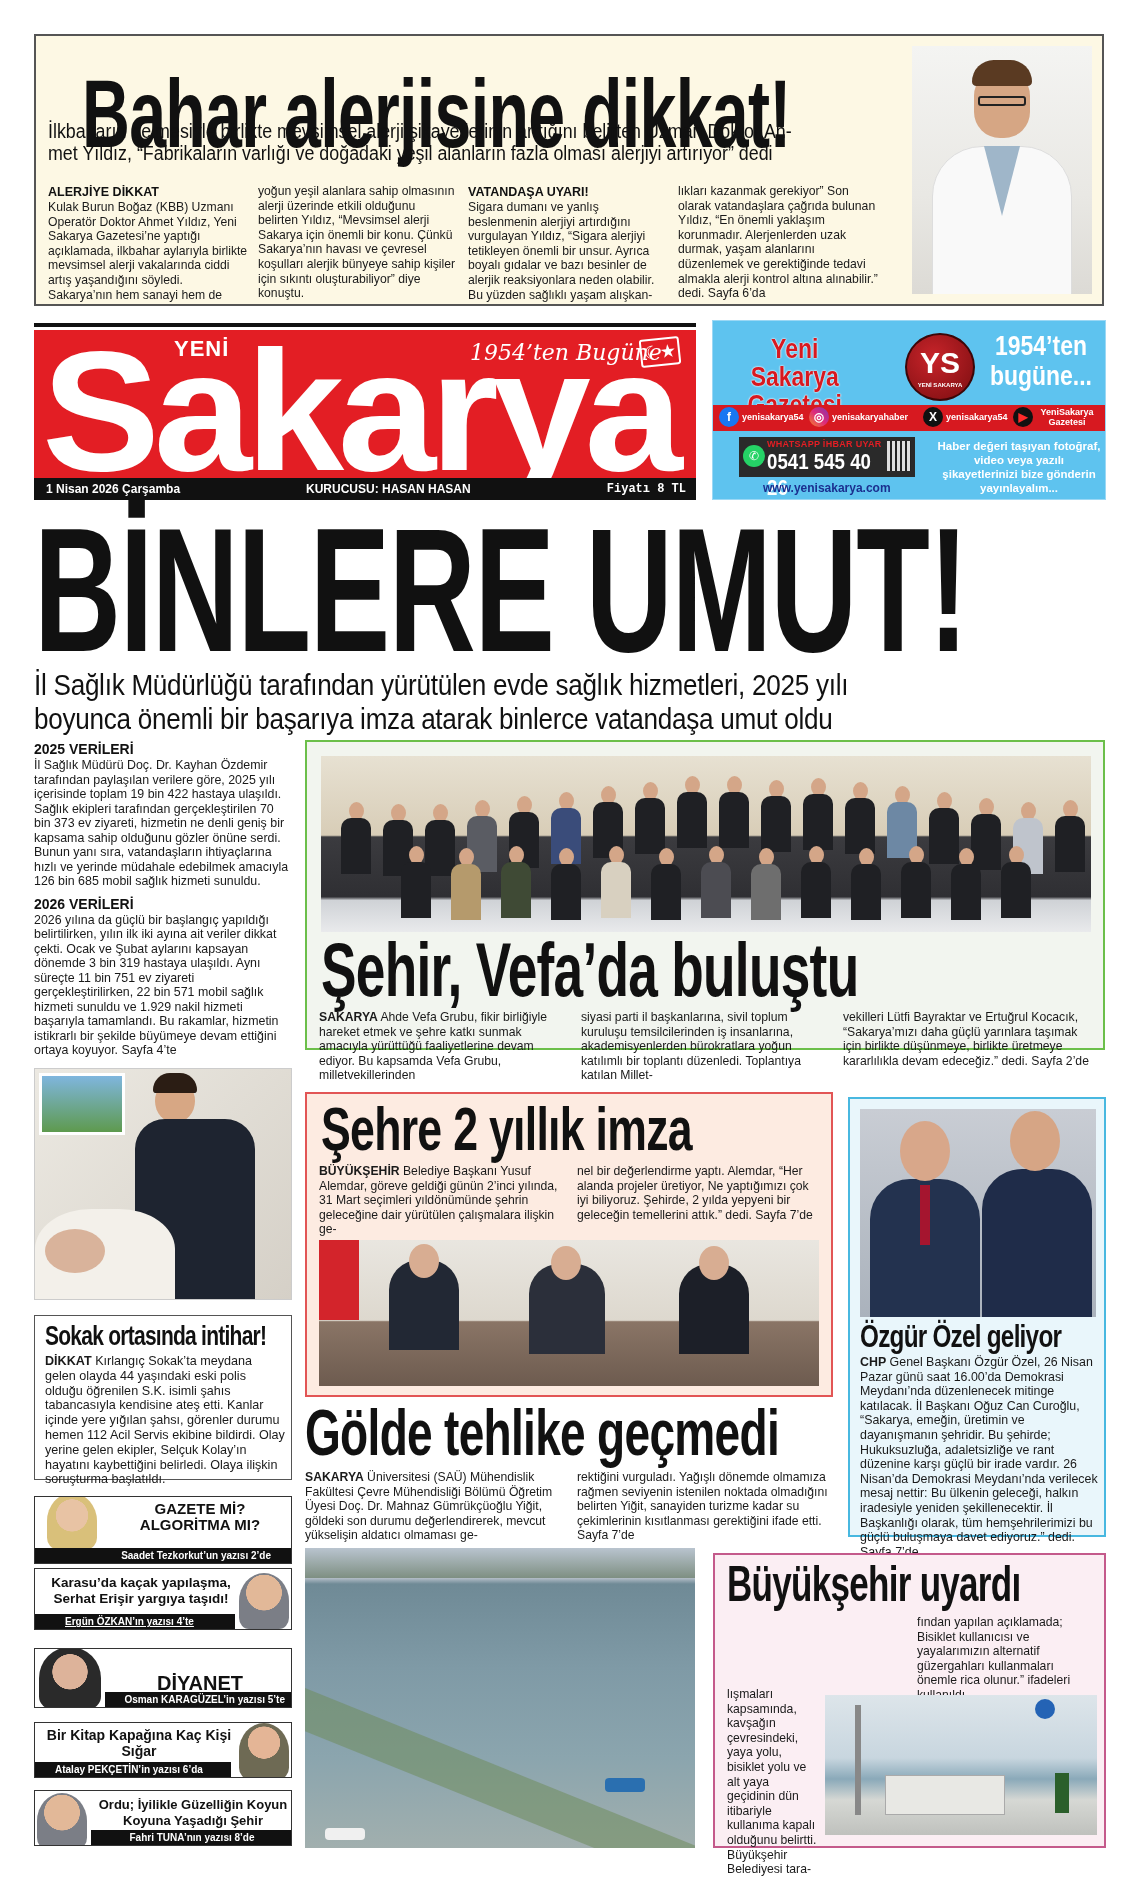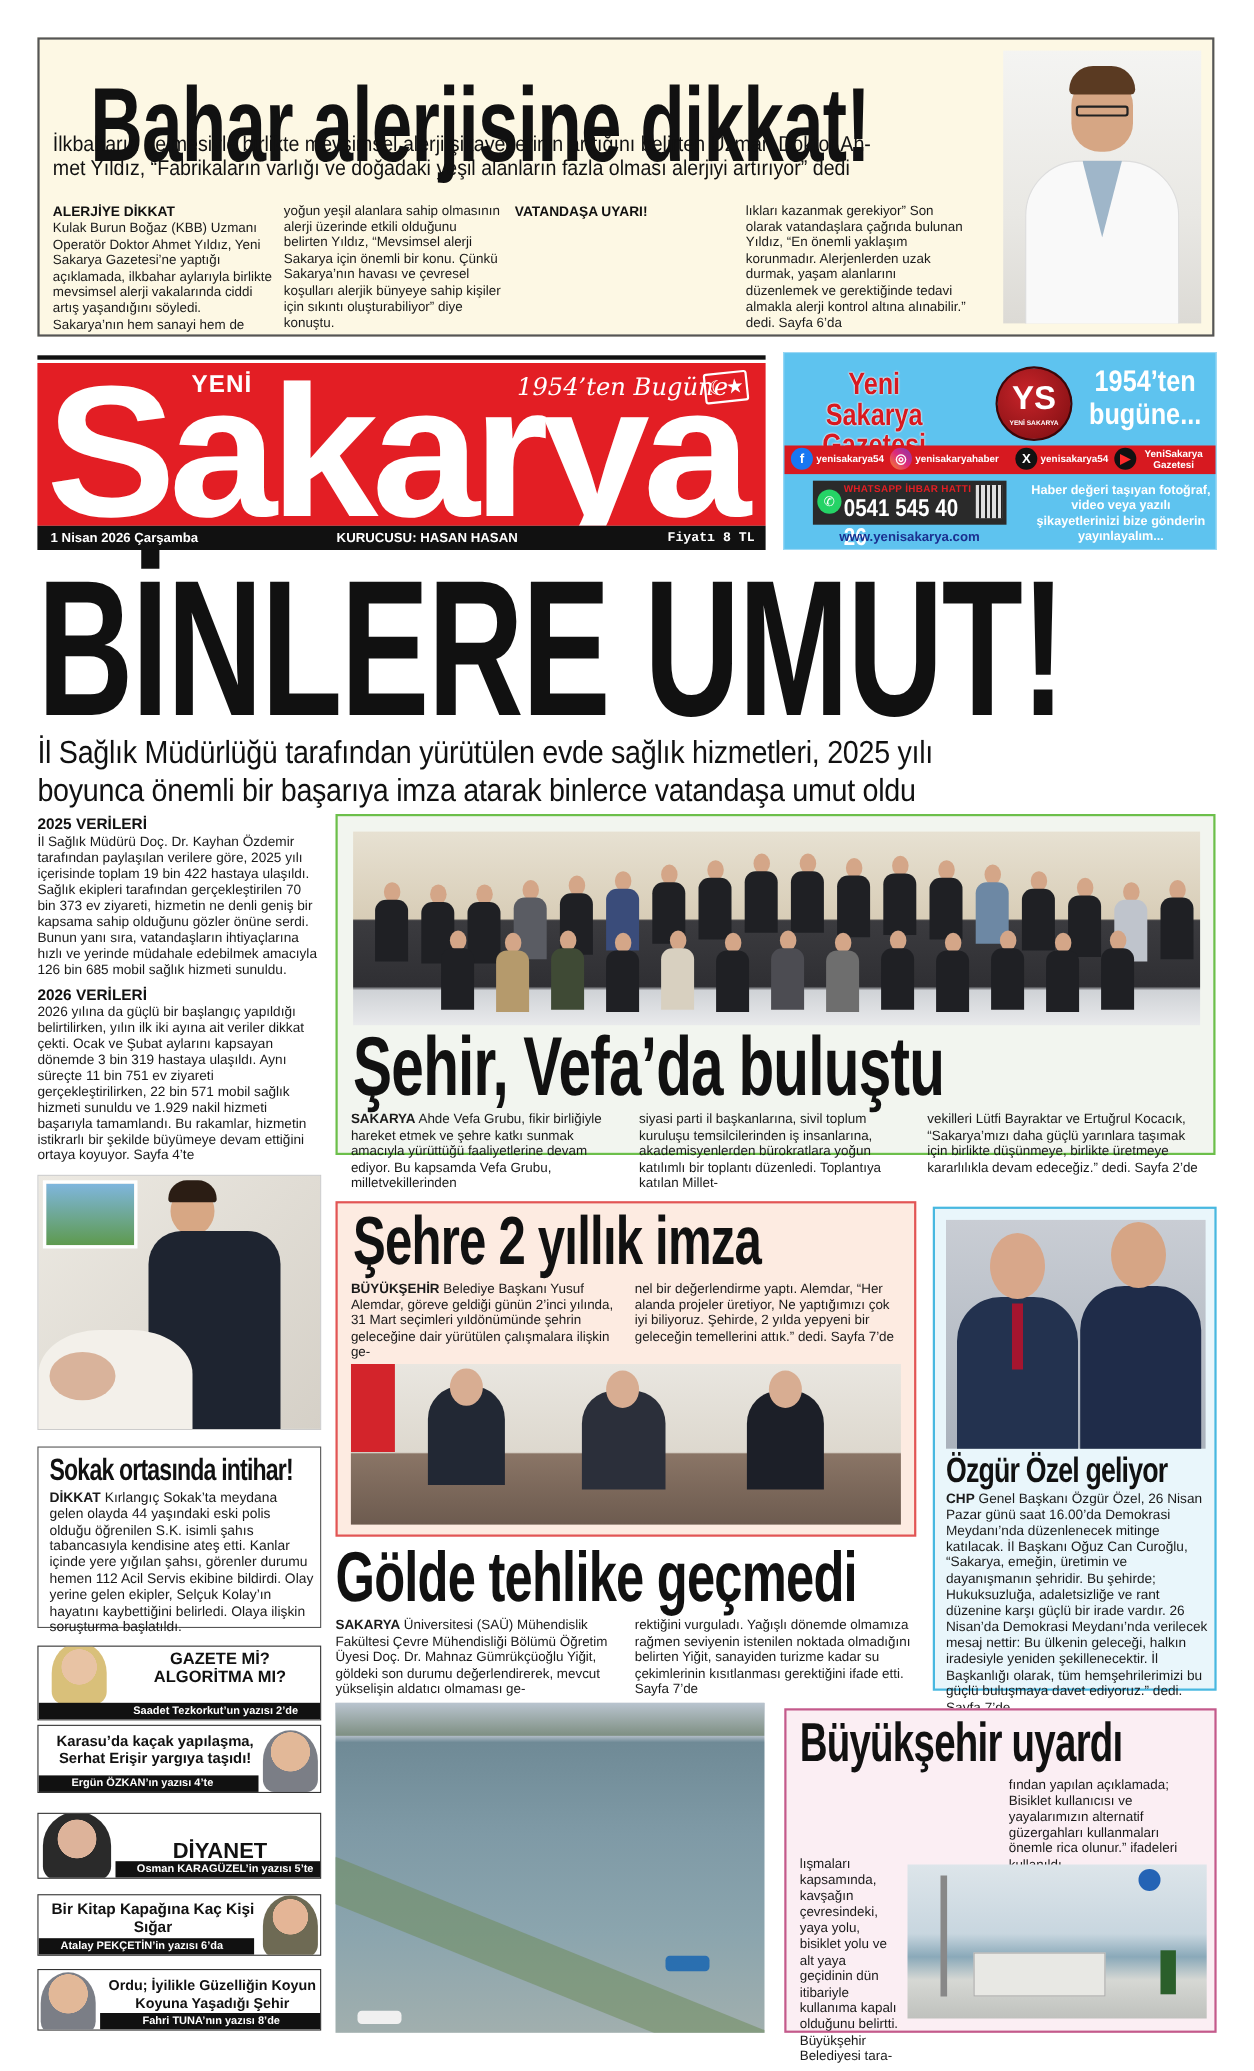--- a/index.html
+++ b/index.html
@@ -116,20 +116,21 @@
   </div>
   <div class="col" style="left:222px;top:148px;width:200px;">
     <div class="txt">yoğun yeşil alanlara sahip olmasının alerji üzerinde etkili olduğunu belirten Yıldız, “Mevsimsel alerji Sakarya için önemli bir konu. Çünkü Sakarya’nın havası ve çevresel koşulları alerjik bünyeye sahip kişiler için sıkıntı oluşturabiliyor” diye konuştu.</div>
   </div>
   <div class="col" style="left:12px;top:148px;width:200px;">
     <div class="sec-h">ALERJİYE DİKKAT</div>
     <div class="txt">Kulak Burun Boğaz (KBB) Uzmanı Operatör Doktor Ahmet Yıldız, Yeni Sakarya Gazetesi’ne yaptığı açıklamada, ilkbahar aylarıyla birlikte mevsimsel alerji vakalarında ciddi artış yaşandığını söyledi. Sakarya’nın hem sanayi hem de</div>
   </div>
   <div class="col" style="left:432px;top:148px;width:200px;">
     <div class="sec-h">VATANDAŞA UYARI!</div>
+    <div class="txt">Sigara dumanı ve yanlış beslenmenin alerjiyi artırdığını vurgulayan Yıldız, “Sigara alerjiyi tetikleyen önemli bir unsur. Ayrıca boyalı gıdalar ve bazı besinler de alerjik reaksiyonlara neden olabilir. Bu yüzden sağlıklı yaşam alışkan-</div>
   </div>
   <div class="col" style="left:642px;top:148px;width:200px;">
     <div class="txt">lıkları kazanmak gerekiyor” Son olarak vatandaşlara çağrıda bulunan Yıldız, “En önemli yaklaşım korunmadır. Alerjenlerden uzak durmak, yaşam alanlarını düzenlemek ve gerektiğinde tedavi almakla alerji kontrol altına alınabilir.” dedi. Sayfa 6’da</div>
   </div>
 </section>
 <div id="top-photo" class="abs">
   <div class="coat"></div>
     <div class="shirt"></div>
     <div class="head"></div>
     <div class="hair"></div>
@@ -175,21 +176,21 @@
       <span class="soc-ic" style="background:#111;">X</span>
       <span>yenisakarya54</span>
     </div>
     <div class="soc" style="left:300px;">
       <span class="soc-ic" style="background:#111;color:#ff2a2a;">▶</span>
       <span style="width:62px;line-height:10px;text-align:center;white-space:normal;">YeniSakarya Gazetesi</span>
     </div>
   </div>
   <div id="promo-wa" class="abs">
     <div id="promo-wa-icon" class="abs">✆</div>
-    <div id="promo-wa-label" class="abs">WHATSAPP İHBAR HATTI</div>
+    <div id="promo-wa-label" class="abs">WHATSAPP İHBAR UYAR</div>
     <div id="promo-wa-phone" class="abs">0541 545 40 26</div>
     <div id="promo-qr" class="abs"></div>
   </div>
   <div id="promo-url" class="abs">www.yenisakarya.com</div>
   <div id="promo-msg" class="abs">Haber değeri taşıyan fotoğraf, video veya yazılı şikayetlerinizi bize gönderin yayınlayalım...</div>
 </aside>
 
 <h1 id="main-title" class="abs cond">BİNLERE UMUT!</h1>
 <div id="main-sub" class="abs">
   <div>İl Sağlık Müdürlüğü tarafından yürütülen evde sağlık hizmetleri, 2025 yılı</div>
@@ -353,21 +354,21 @@
   </div>
 </section>
 
 <div class="colbox" style="top:1496px;height:68px;">
   <div class="cb-face" style="left:12px;top:-4px;background:radial-gradient(circle at 50% 40%, #e8c3a4 0 38%, #d9c07a 39% 100%);"></div>
   <div class="cb-title" style="left:80px;top:4px;width:170px;font-size:15px;line-height:16px;">GAZETE Mİ? ALGORİTMA MI?</div>
   <div class="cb-bar" style="text-align:right;padding-right:20px;">Saadet Tezkorkut’un yazısı 2’de</div>
 </div>
 <div class="colbox" style="top:1568px;height:62px;">
   <div class="cb-title" style="left:6px;top:6px;width:200px;font-size:13.5px;line-height:16px;">Karasu’da kaçak yapılaşma, Serhat Erişir yargıya taşıdı!</div>
-  <div class="cb-bar" style="width:200px;padding-left:30px;">Ergün ÖZKAN’ın yazısı 4’te</div>
+  <div class="cb-bar" style="width:200px;padding-left:30px;text-decoration:underline;">Ergün ÖZKAN’ın yazısı 4’te</div>
   <div class="cb-face" style="left:204px;top:4px;"></div>
 </div>
 <div class="colbox" style="top:1648px;height:60px;">
   <div class="cb-face" style="left:4px;top:-2px;width:62px;height:62px;background:radial-gradient(circle at 50% 40%, #ddb39a 0 36%, #2a2a2a 37% 100%);"></div>
   <div class="cb-title" style="left:80px;top:12px;width:170px;font-size:20px;line-height:18px;margin-top:13px;">DİYANET</div>
   <div class="cb-bar" style="left:70px;width:188px;text-align:right;padding-right:8px;">Osman KARAGÜZEL’in yazısı 5’te</div>
 </div>
 <div class="colbox" style="top:1722px;height:56px;">
   <div class="cb-title" style="left:6px;top:4px;width:196px;font-size:14px;line-height:16px;">Bir Kitap Kapağına Kaç Kişi Sığar</div>
   <div class="cb-bar" style="width:196px;padding-left:20px;">Atalay PEKÇETİN’in yazısı 6’da</div>

